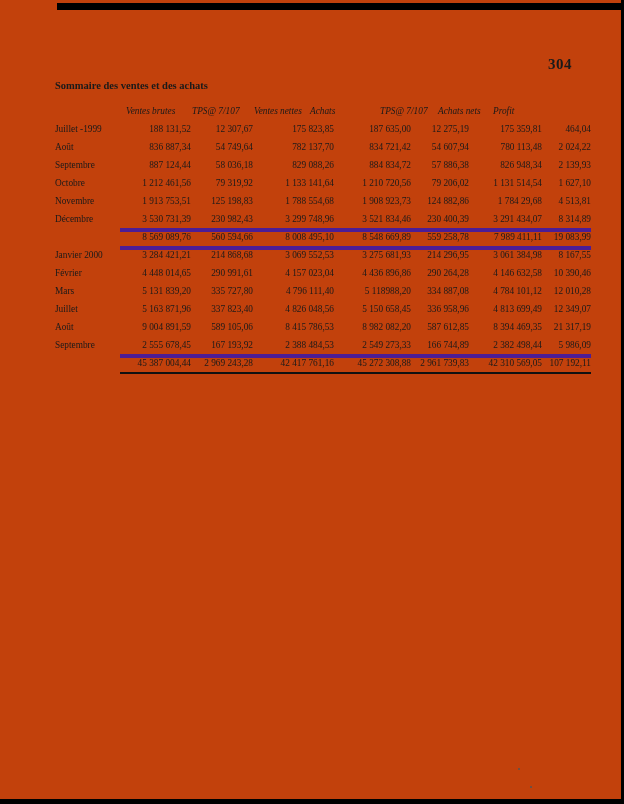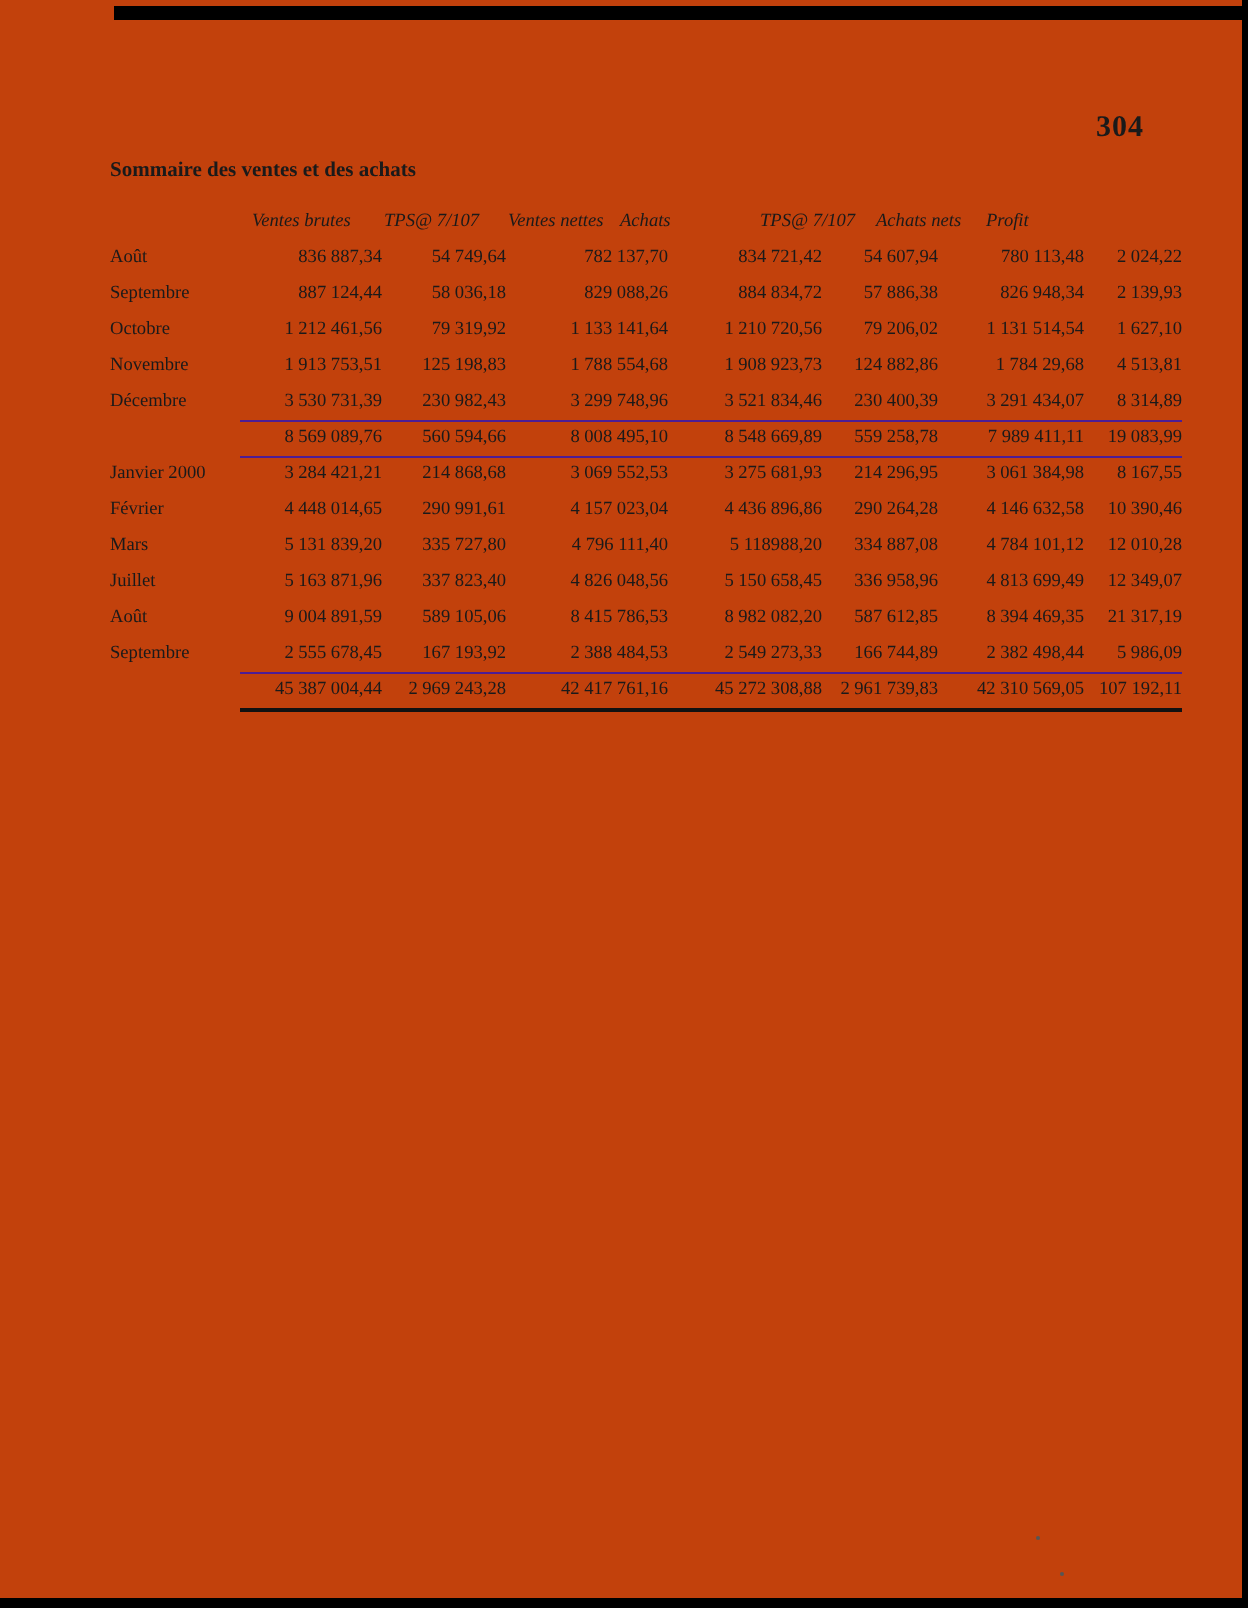--- a/index.html
+++ b/index.html
@@ -45,21 +45,21 @@
   .rows { position: absolute; top: 121px; left: 55px; width: 536px; }
   .row {
     display: grid;
     grid-template-columns: 65px 71px 62px 81px 77px 58px 73px 49px;
     height: 18px; line-height: 17px;
     font-size: 9.3px;
   }
   .cell { white-space: nowrap; overflow: visible; }
   .cell.num { text-align: right; }
   .cell.label { text-align: left; }
-  .row.ruled .num, .row.subtotal .num, .row.cumulative .num { border-bottom: 1px solid #4c1d95; }
+  .row.ruled .num, .row.subtotal .num, .row.cumulative .num { border-bottom: 4px solid #4c1d95; }
   .row.total .num { border-bottom: 2px solid #111111; }
   .row.cumulative { margin-top: 5px; }
 </style>
 </head>
 <body>
 
 <div class="sheet">
 
   <div class="page-number">304</div>
 
@@ -70,20 +70,30 @@
     <span class="ch-1">TPS@ 7/107</span>
     <span class="ch-2">Ventes nettes</span>
     <span class="ch-3">Achats</span>
     <span class="ch-4">TPS@ 7/107</span>
     <span class="ch-5">Achats nets</span>
     <span class="ch-6">Profit</span>
   </div>
 
   <div class="rows" id="rows">
       <div class="row month">
+        <div class="cell label">Juillet -1999</div>
+        <div class="cell num">188 131,52</div>
+        <div class="cell num">12 307,67</div>
+        <div class="cell num">175 823,85</div>
+        <div class="cell num">187 635,00</div>
+        <div class="cell num">12 275,19</div>
+        <div class="cell num">175 359,81</div>
+        <div class="cell num">464,04</div>
+      </div>
+      <div class="row month">
         <div class="cell label">Août</div>
         <div class="cell num">836 887,34</div>
         <div class="cell num">54 749,64</div>
         <div class="cell num">782 137,70</div>
         <div class="cell num">834 721,42</div>
         <div class="cell num">54 607,94</div>
         <div class="cell num">780 113,48</div>
         <div class="cell num">2 024,22</div>
       </div>
       <div class="row month">

